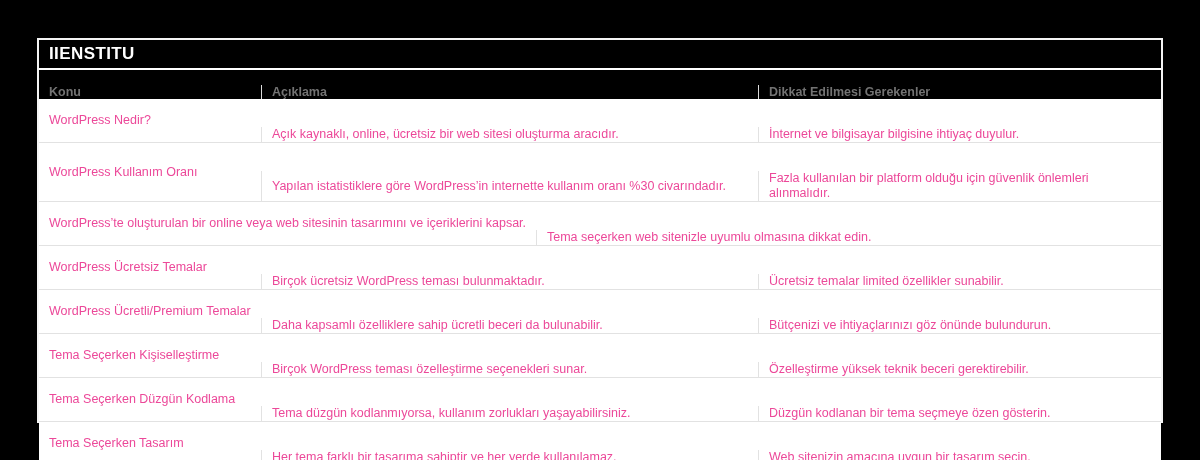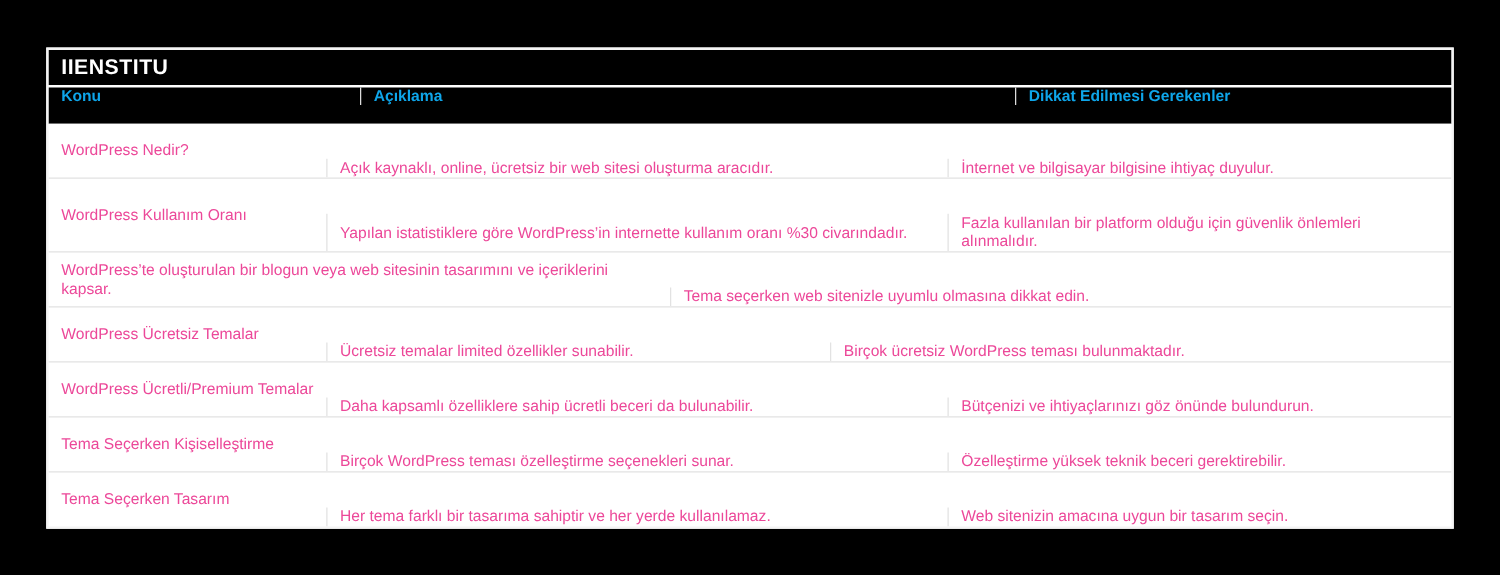--- a/index.html
+++ b/index.html
@@ -31,27 +31,26 @@
     padding-left: 10px;
     font-size: 17px;
     font-weight: bold;
     letter-spacing: 0.4px;
     flex: 0 0 auto;
     margin-bottom: 2px;
   }
   .header-row {
     height: 29px;
     background: #000000;
-    color: #0ea5e9;
+    color: #737373;
     display: flex;
-    align-items: flex-start;
+    align-items: flex-end;
     font-size: 12.5px;
     font-weight: bold;
     flex: 0 0 auto;
-    gap: 27px;
   }
   .header-row .th {
     display: flex;
     align-items: center;
     padding-left: 10px;
   }
   .header-row .th + .th {
     border-left: 1px solid #dcdcdc;
   }
   .tbody {
@@ -106,43 +105,48 @@
     <div class="td col-dikkat">İnternet ve bilgisayar bilgisine ihtiyaç duyulur.</div>
   </div>
 
   <div class="tr">
     <div class="td col-konu">WordPress Kullanım Oranı</div>
     <div class="td col-aciklama">Yapılan istatistiklere göre WordPress’in internette kullanım oranı %30 civarındadır.</div>
     <div class="td col-dikkat">Fazla kullanılan bir platform olduğu için güvenlik önlemleri alınmalıdır.</div>
   </div>
 
   <div class="tr">
-    <div class="td col-aciklama">WordPress’te oluşturulan bir blogun veya web sitesinin tasarımını ve içeriklerini kapsar.</div>
+    <div class="td col-aciklama">WordPress’te oluşturulan bir online veya web sitesinin tasarımını ve içeriklerini kapsar.</div>
     <div class="td col-dikkat">Tema seçerken web sitenizle uyumlu olmasına dikkat edin.</div>
   </div>
 
 
   <div class="tr">
     <div class="td col-konu">WordPress Ücretsiz Temalar</div>
+    <div class="td col-aciklama">Birçok ücretsiz WordPress teması bulunmaktadır.</div>
     <div class="td col-dikkat">Ücretsiz temalar limited özellikler sunabilir.</div>
-    <div class="td col-aciklama">Birçok ücretsiz WordPress teması bulunmaktadır.</div>
   </div>
 
   <div class="tr">
     <div class="td col-konu">WordPress Ücretli/Premium Temalar</div>
     <div class="td col-aciklama">Daha kapsamlı özelliklere sahip ücretli beceri da bulunabilir.</div>
     <div class="td col-dikkat">Bütçenizi ve ihtiyaçlarınızı göz önünde bulundurun.</div>
   </div>
 
   <div class="tr">
     <div class="td col-konu">Tema Seçerken Kişiselleştirme</div>
     <div class="td col-aciklama">Birçok WordPress teması özelleştirme seçenekleri sunar.</div>
     <div class="td col-dikkat">Özelleştirme yüksek teknik beceri gerektirebilir.</div>
   </div>
 
+  <div class="tr">
+    <div class="td col-konu">Tema Seçerken Düzgün Kodlama</div>
+    <div class="td col-aciklama">Tema düzgün kodlanmıyorsa, kullanım zorlukları yaşayabilirsiniz.</div>
+    <div class="td col-dikkat">Düzgün kodlanan bir tema seçmeye özen gösterin.</div>
+  </div>
 
 
   <div class="tr">
     <div class="td col-konu">Tema Seçerken Tasarım</div>
     <div class="td col-aciklama">Her tema farklı bir tasarıma sahiptir ve her yerde kullanılamaz.</div>
     <div class="td col-dikkat">Web sitenizin amacına uygun bir tasarım seçin.</div>
   </div>
 </div>
 </div>
 

